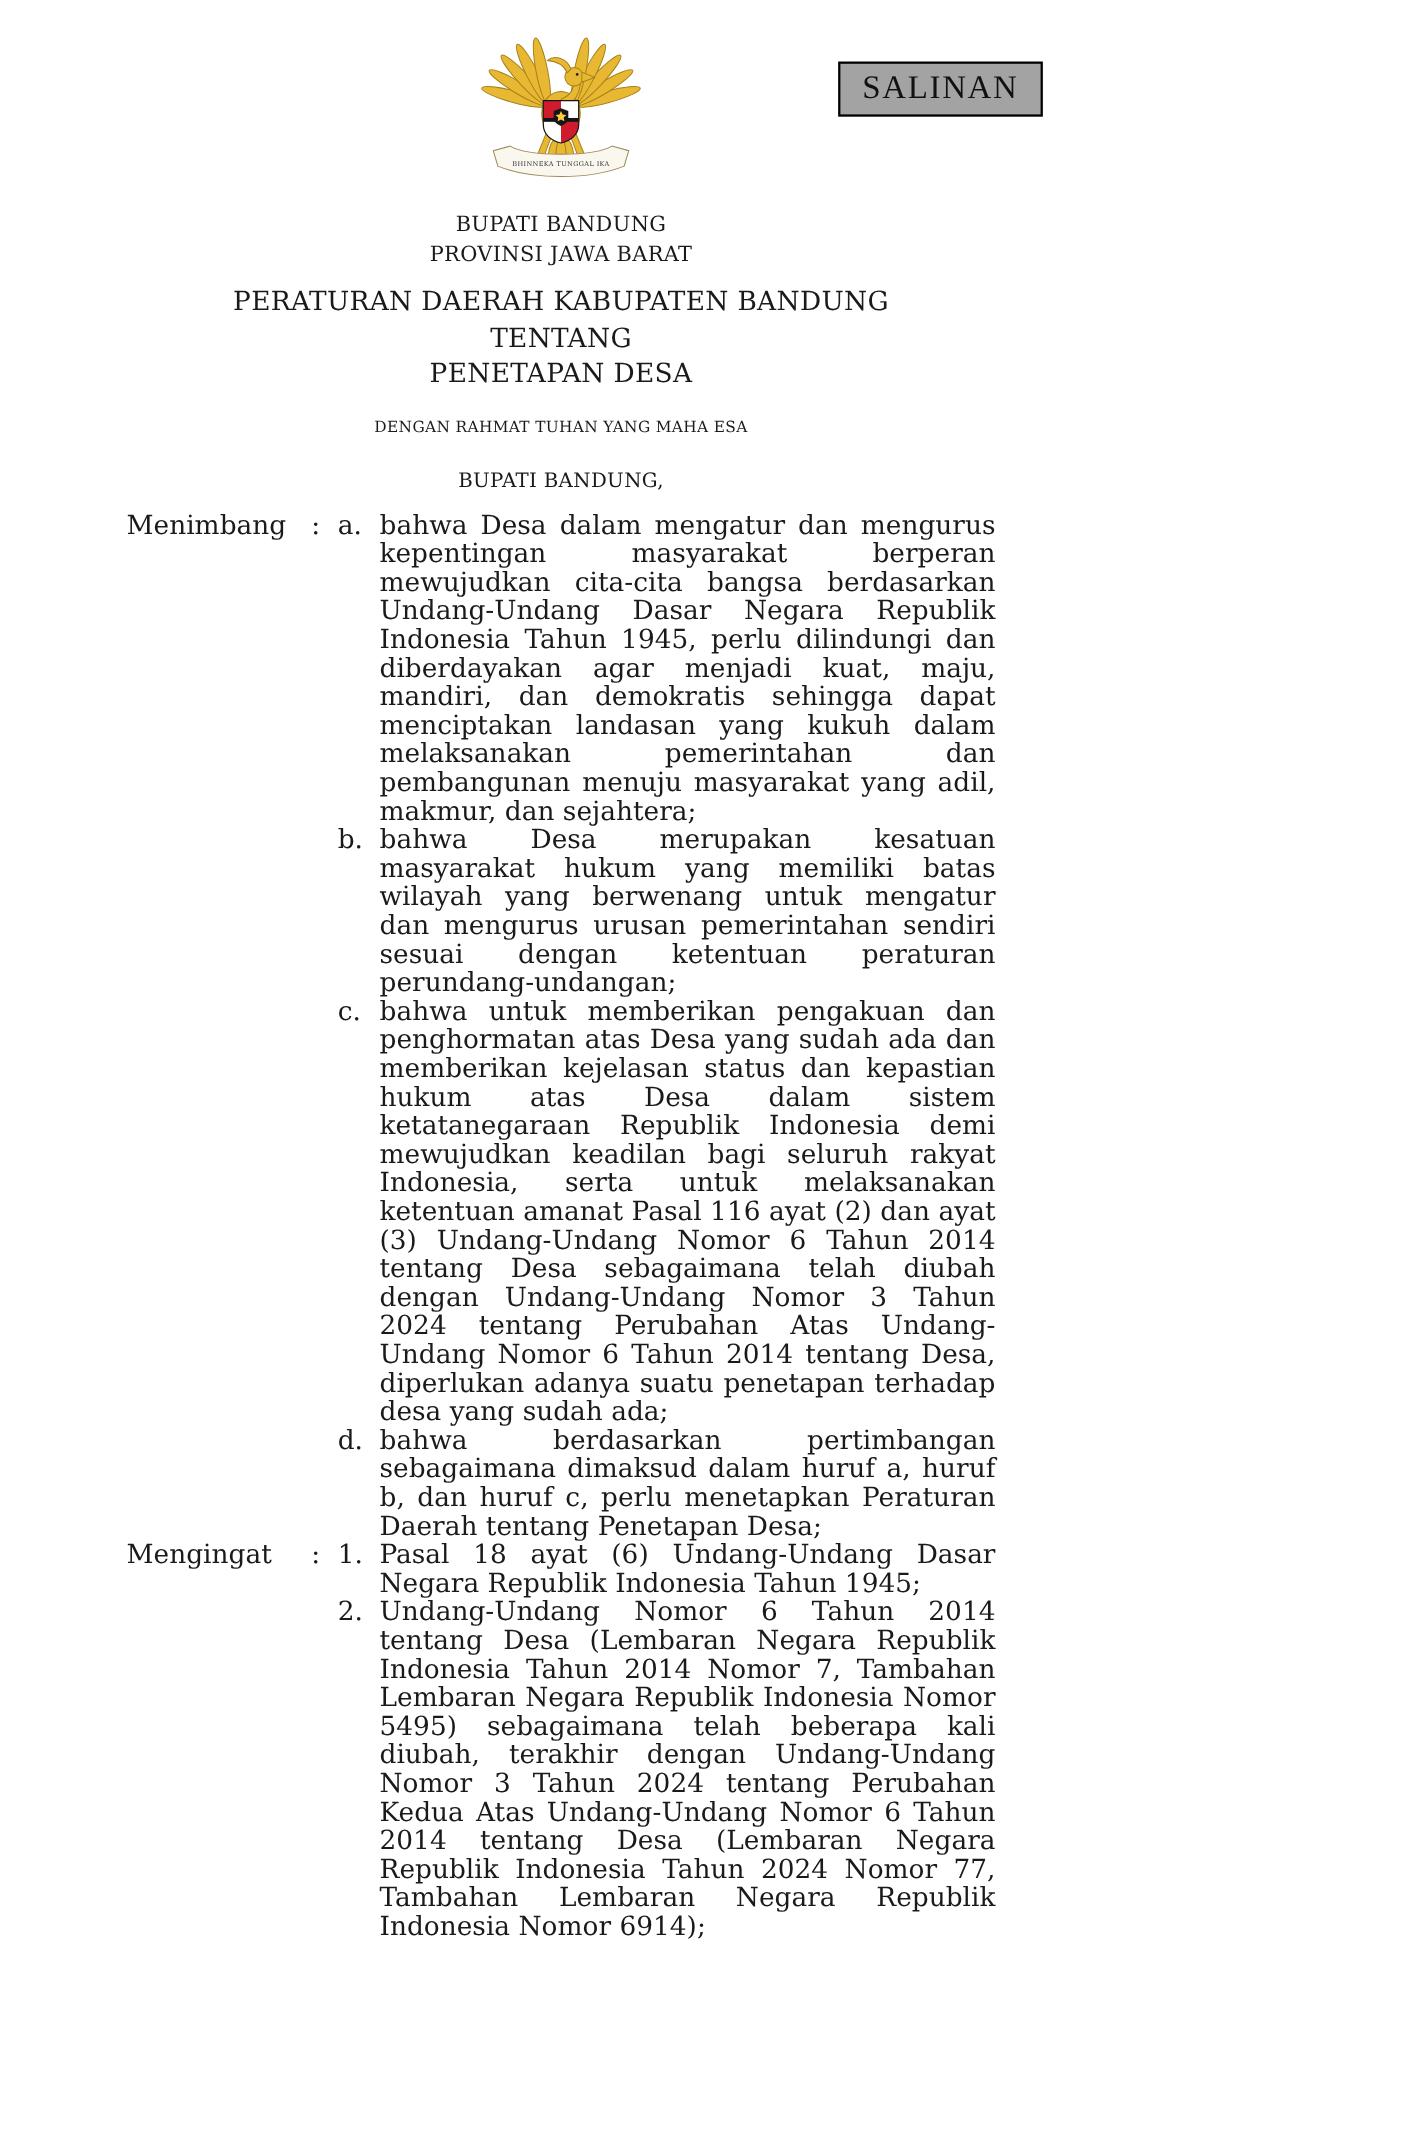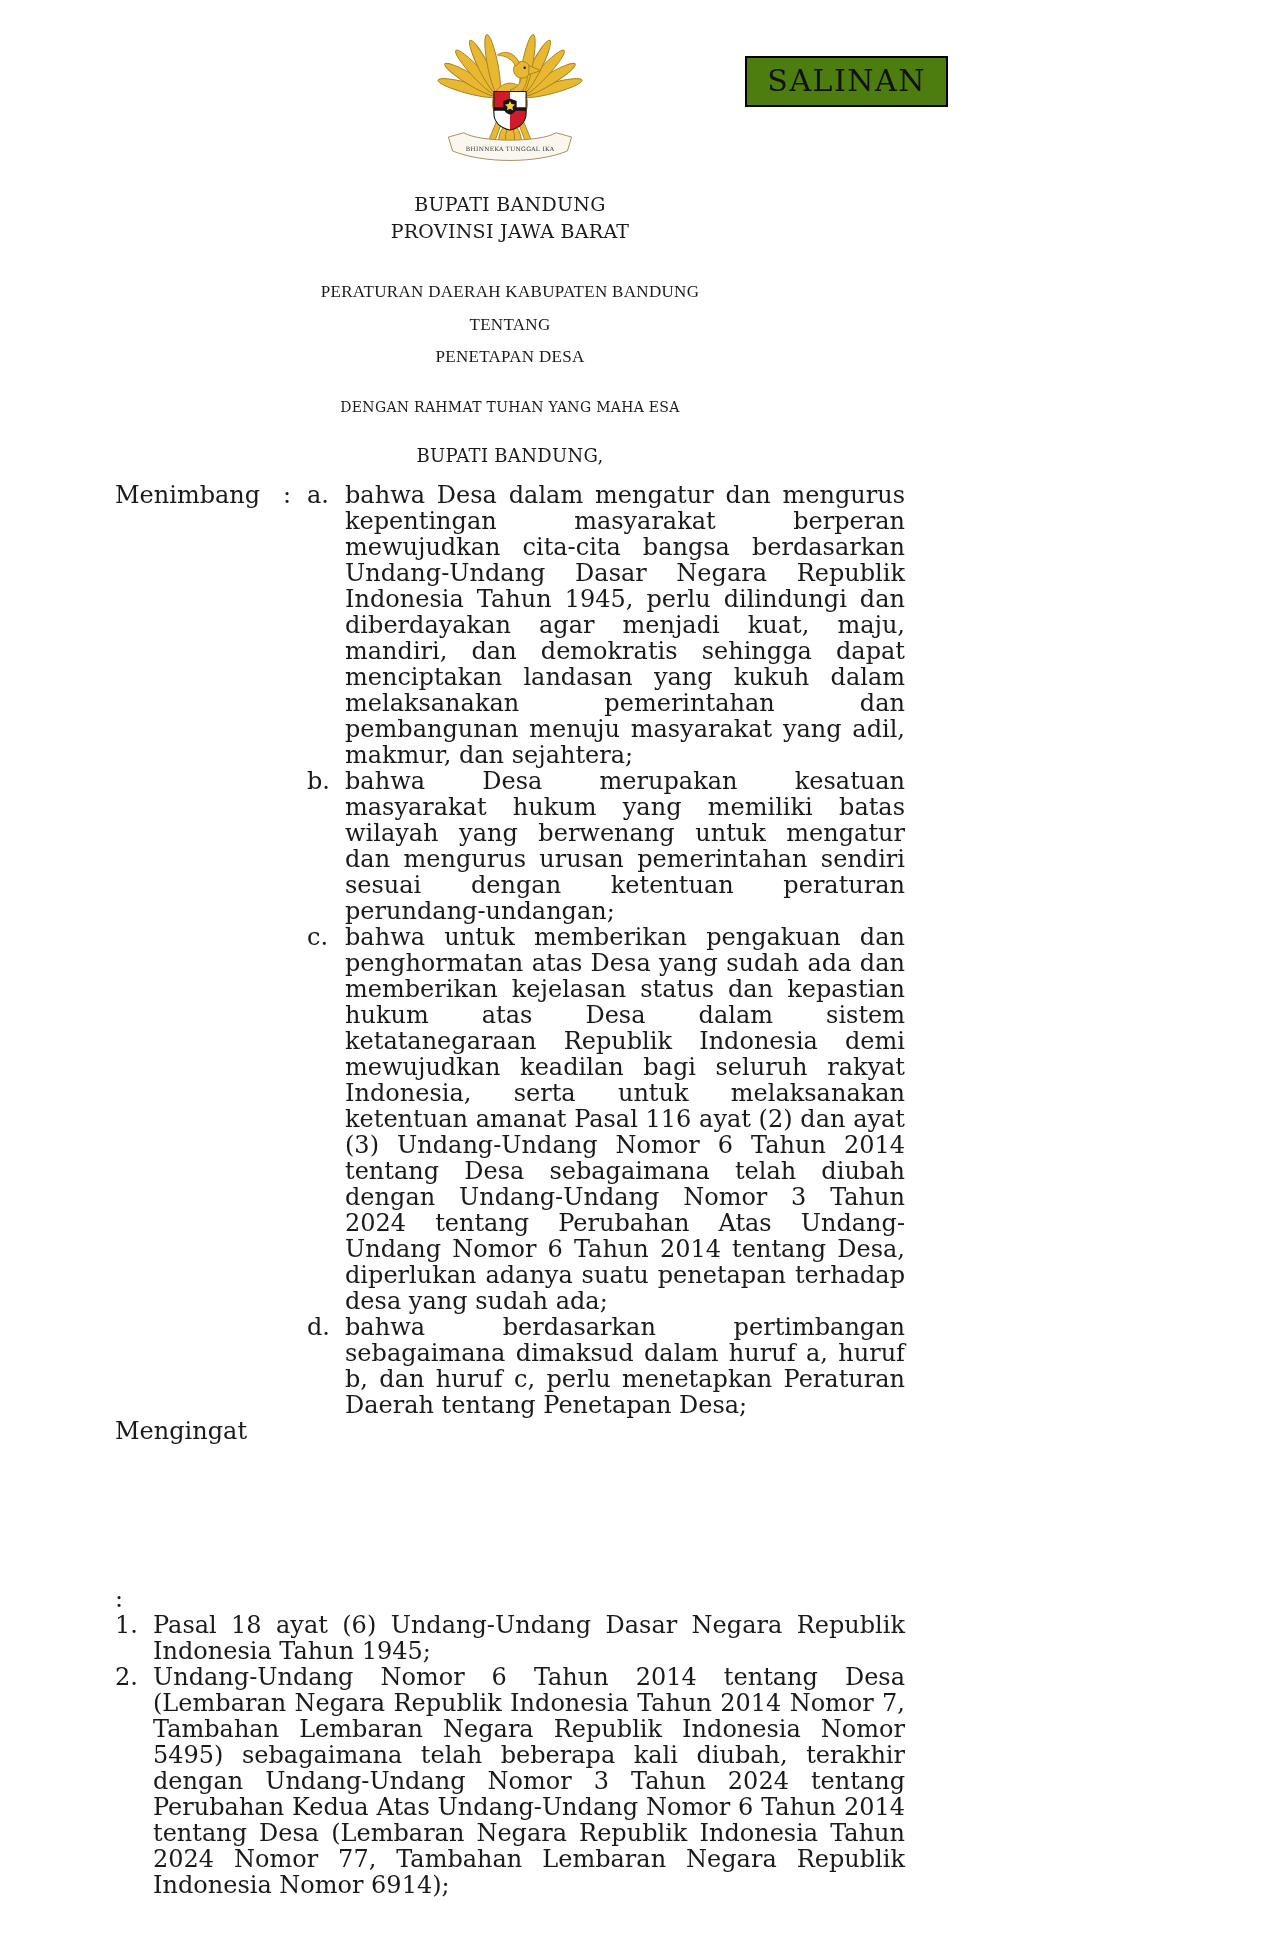--- a/index.html
+++ b/index.html
@@ -18,21 +18,22 @@
     background: #ffffff;
     overflow: hidden;
   }
   
   .stamp-box {
     position: absolute;
     top: 56px;
     right: 328px;
     border: 2px solid #000;
     padding: 5px 20px 7px 20px;
-    background: #4d7c0f;
+    background: #a3a3a3;
+    font-family: Liberation Serif, serif;
   }
   .stamp-box span {
     font-size: 30px;
     letter-spacing: 1.5px;
     color: #111;
   }
   
   .content {
     position: absolute;
     left: 115px;
@@ -42,25 +43,24 @@
   .emblem { text-align: center; padding-top: 25px; height: 175px; }
   .head-authority {
     text-align: center;
     font-size: 19px;
     line-height: 27px;
     margin-top: 16px;
     letter-spacing: 0.3px;
   }
   .head-title {
     text-align: center;
-    font-size: 17px;
+    font-size: 24px;
     line-height: 32.5px;
-    margin-top: 31px;
-    letter-spacing: 0.3px;
-    font-family: Liberation Serif, serif;
+    margin-top: 13px;
+    letter-spacing: 0.3px;
   }
   .invocation {
     text-align: center;
     font-size: 14px;
     line-height: 32px;
     margin-top: 17px;
     letter-spacing: 0.3px;
   }
   .issuer {
     text-align: center;
@@ -68,21 +68,21 @@
     line-height: 32px;
     margin-top: 17px;
     letter-spacing: 0.3px;
   }
   .clause-row {
     display: flex;
     font-size: 24px;
     line-height: 26px;
     margin-top: 10px;
   }
-  .clause-row.follow { margin-top: 0; flex-direction: column; }
+  .clause-row.follow { margin-top: 0; }
   .clause-label { width: 168px; flex: 0 0 168px; }
   .clause-colon { width: 24px; flex: 0 0 24px; }
   .clause-items { flex: 1; }
   .clause-item { display: flex; }
   .clause-item .marker { width: 38px; flex: 0 0 38px; }
   .clause-item .text {
     flex: 1;
     text-align: justify;
     text-justify: inter-word;
   }

